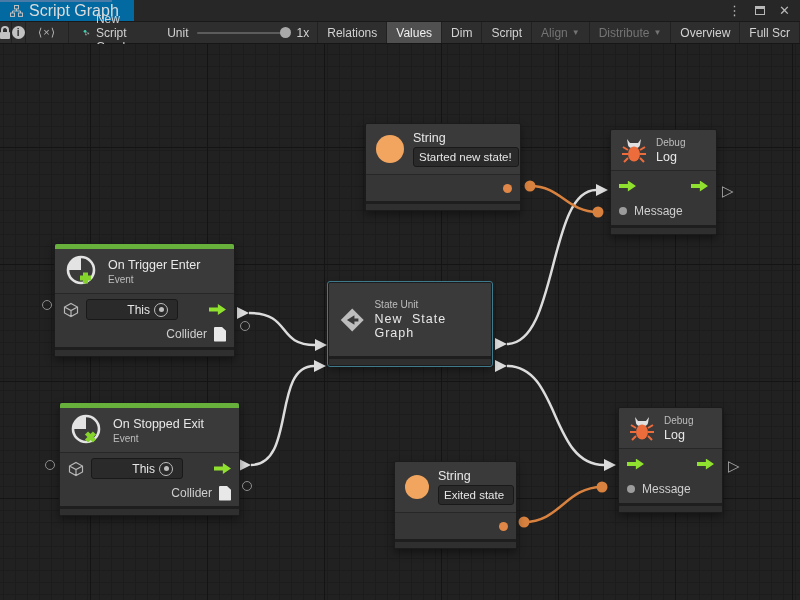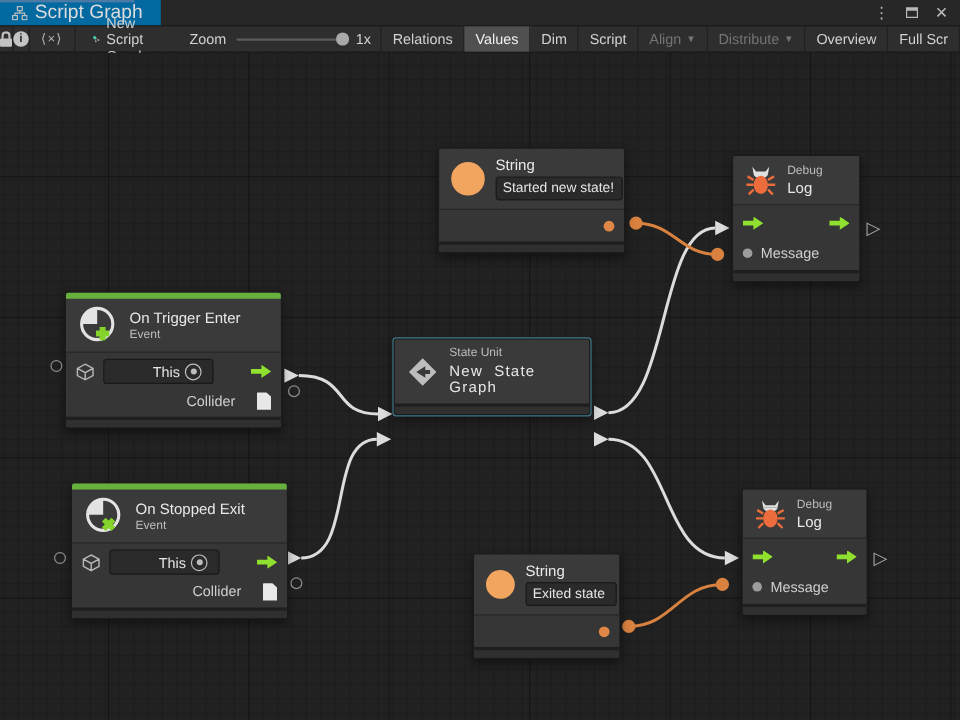--- a/index.html
+++ b/index.html
@@ -60,21 +60,21 @@
   .node-header { display:flex; align-items:center; gap:9px; padding:7px 10px; }
   .node-titles { display:flex; flex-direction:column; gap:2px; }
   .node-kind { font-size:10px; color:#bdbdbd; }
   .node-title { font-size:12.5px; color:#e8e8e8; }
   .node-body { border-top:1px solid #272727; background:#363636; padding:2px 0; }
   .node-footer { border-top:3px solid #1e1e1e; background:#2f2f2f; height:9px; border-radius:0 0 2px 2px; }
   .event-bar { height:5px; background:var(--event_green,#68b03c); border-radius:2px 2px 0 0; }
 
   .port-row { display:flex; align-items:center; gap:7px; padding:3px 8px; min-height:22px; }
   .port-row.split { justify-content:space-between; }
-  .port-row .right { display:flex; align-items:center; gap:18px; margin-left:auto; }
+  .port-row .right { display:flex; align-items:center; gap:7px; margin-left:auto; }
   .port-label { color:#cfcfcf; }
 
   .flow-arrow { width:17px; height:11px; background:var(--flow_green,#90e02f);
     clip-path:polygon(0 32%,52% 32%,52% 0,100% 50%,52% 100%,52% 68%,0 68%); }
   .dot-gray { width:8px; height:8px; border-radius:50%; background:#9c9c9c; }
   .dot-orange { width:9px; height:9px; border-radius:50%; background:var(--orange_port,#e08747); }
   .big-orange-circle { width:28px; height:28px; border-radius:50%; background:var(--orange_fill,#f2a55f); flex:none; }
   .big-orange-circle.sm { width:24px; height:24px; }
 
   .value-input { background:#2a2a2a; border:1px solid #191919; border-radius:3px; color:#e6e6e6;
@@ -133,21 +133,21 @@
     <div class="graph-name">
       <svg width="14" height="13" viewBox="0 0 14 13">
         <path d="M5 4 L11 8 M5 5 L6 11" stroke="#9aa0a0" stroke-width="1.2" fill="none"></path>
         <rect x="10" y="7" width="3.4" height="3.4" fill="#9aa0a0"></rect>
         <rect x="5" y="9.6" width="3" height="3" fill="#9aa0a0"></rect>
         <circle cx="4.4" cy="3.8" r="3" fill="#3ecfae"></circle>
       </svg>
       <span>New Script Graph</span>
     </div>
     <div class="zoom-group">
-      <span>Zoom</span>
+      <span>Unit</span>
       <span class="zoom-track">
         <span class="zoom-handle"></span>
       </span>
       <span>1x</span>
     </div>
     <div class="tb-btn">
         <span>Relations</span>
       </div>
     <div class="tb-btn selected">
         <span>Values</span>
@@ -279,21 +279,21 @@
           <span class="right">
             <span class="port-label">Collider</span>
             <span class="doc-icon"></span>
           </span>
         </div>
       </div>
       <div class="node-footer"></div>
     </div>
 
     <div class="node selected" style="left:328px; top:238px; width:164px;">
-      <div class="node-header" style="padding:6px 10px;">
+      <div class="node-header" style="padding:16px 10px;">
         <svg width="30" height="30" viewBox="0 0 30 30">
           <path d="M15 2 L28 15 L15 28 L2 15 Z" fill="#bdbdbd"></path>
           <path d="M17.5 9.5 L9 15 L17.5 20.5 V16.8 H22 V13.2 H17.5 Z" fill="#383838"></path>
         </svg>
         <div class="node-titles">
           <span class="node-kind">State Unit</span>
           <span class="node-title spread">New State Graph</span>
         </div>
       </div>
       <div class="node-footer"></div>

